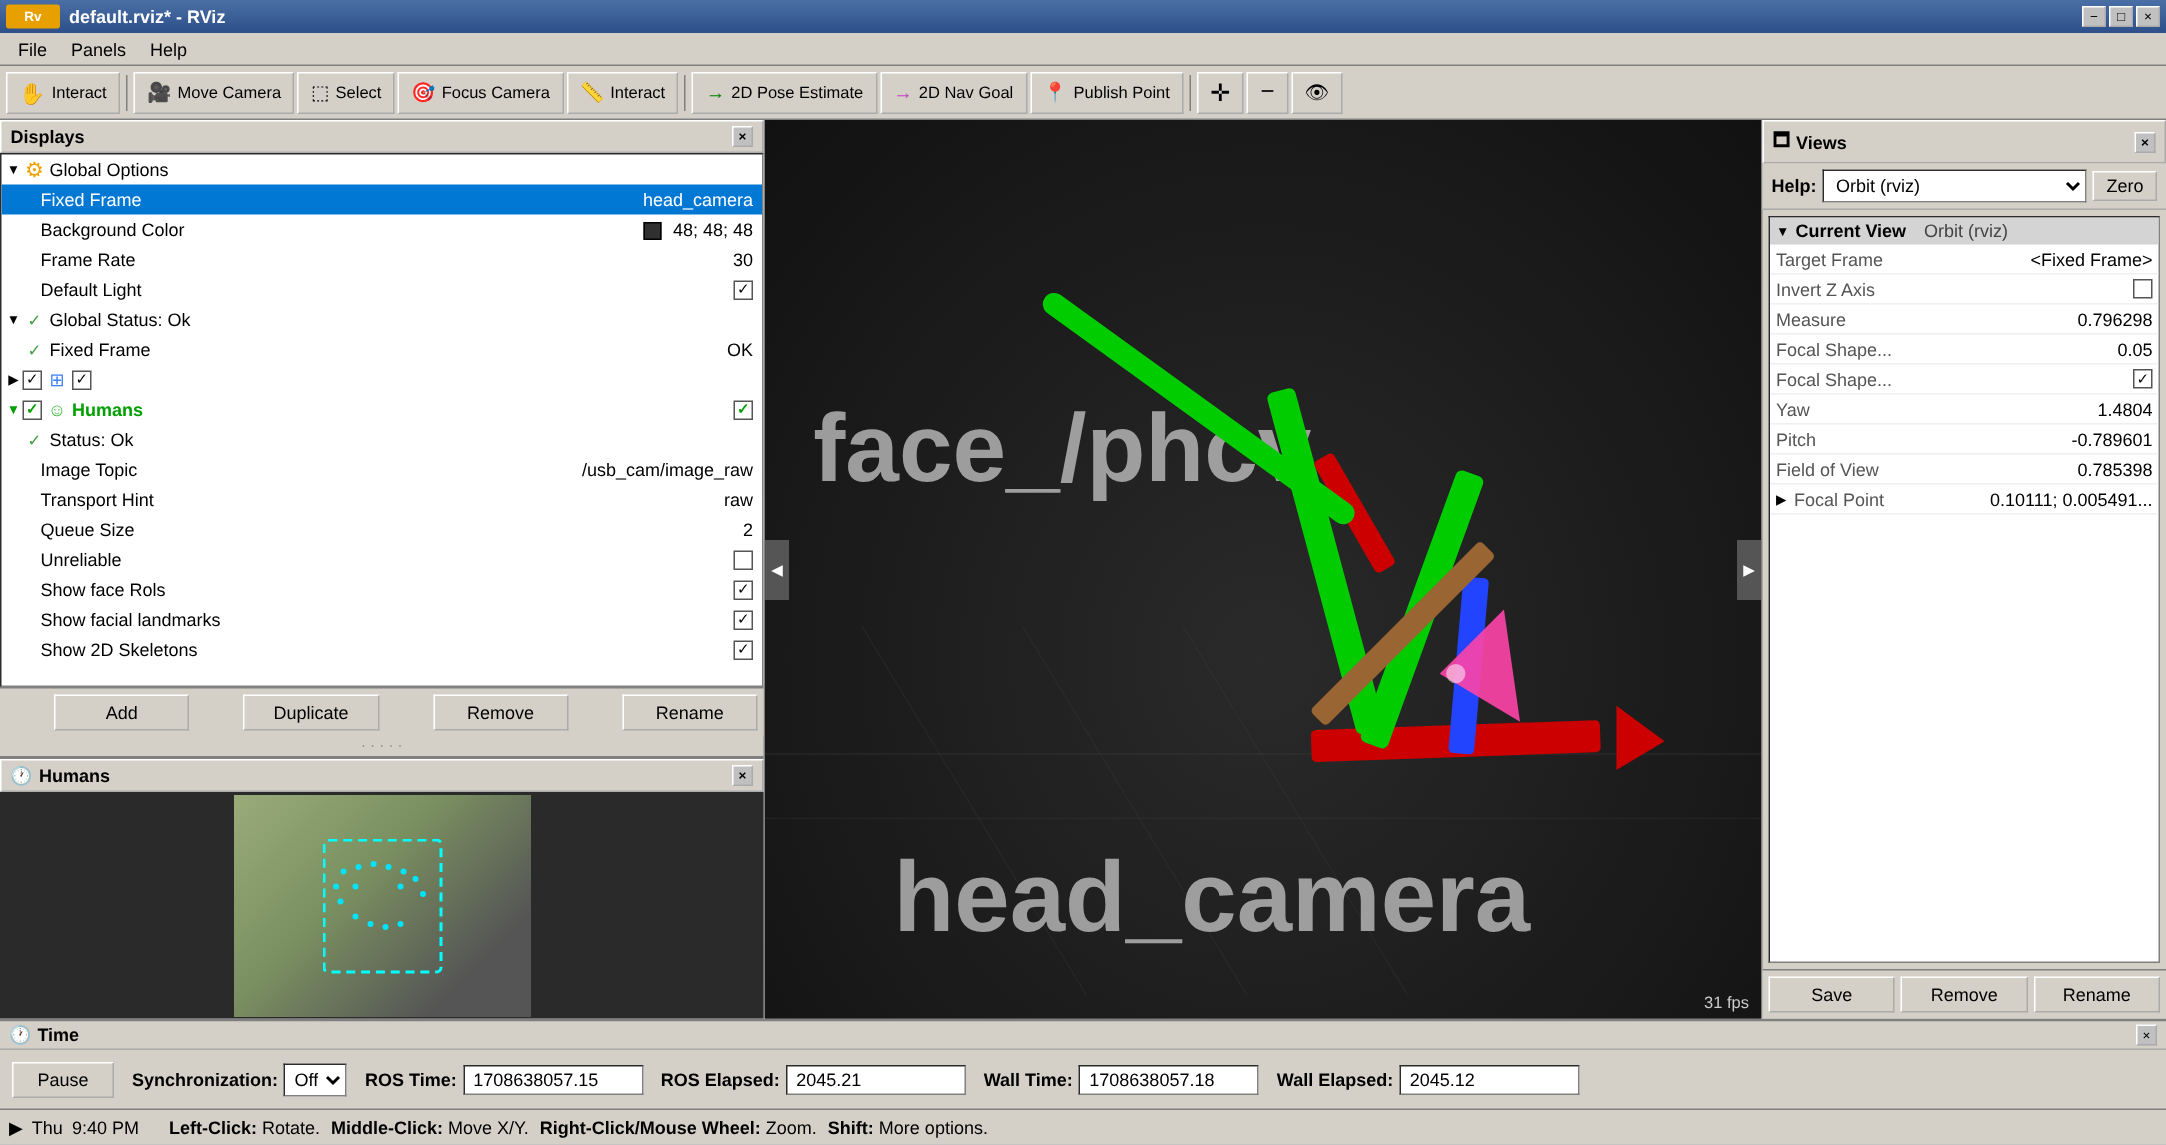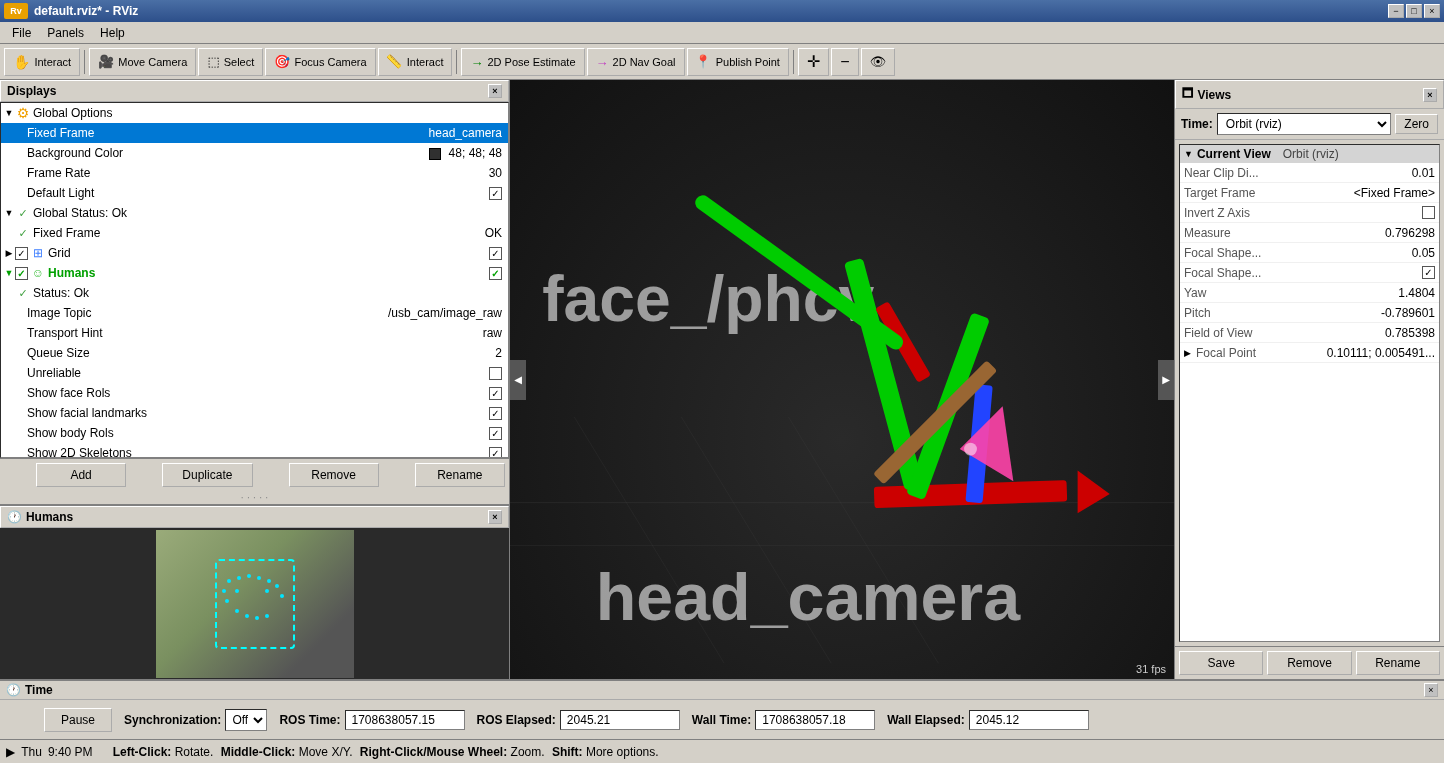--- a/index.html
+++ b/index.html
@@ -1,21 +1,21 @@
 <!DOCTYPE html>
 <html><head>
   <meta charset="utf-8">
   <style>
     * { margin: 0; padding: 0; box-sizing: border-box; }
     body { font-family: 'Arial', sans-serif; font-size: 12px; background: #c0c0c0; color: #000; width: 1444px; height: 763px; overflow: hidden; }
 
     
     #titlebar { background: linear-gradient(to bottom, #4a6fa5, #2d4f8a); color: white; height: 22px; display: flex; align-items: center; justify-content: space-between; padding: 0 4px; }
     #titlebar-left { display: flex; align-items: center; gap: 6px; }
-    #titlebar-icon { width: 24px; height: 16px; background: #e8a000; border-radius: 2px; display: flex; align-items: center; justify-content: center; font-size: 9px; color: white; font-weight: bold; }
+    #titlebar-icon { width: 36px; height: 16px; background: #e8a000; border-radius: 2px; display: flex; align-items: center; justify-content: center; font-size: 9px; color: white; font-weight: bold; }
     #titlebar-title { font-size: 12px; font-weight: bold; }
     #titlebar-controls { display: flex; gap: 2px; }
     .title-btn { width: 16px; height: 14px; background: #c0c0c0; border: 1px outset #fff; font-size: 9px; display: flex; align-items: center; justify-content: center; cursor: pointer; color: #000; }
 
     
     #menubar { background: #d4d0c8; height: 22px; display: flex; align-items: center; padding: 0 4px; border-bottom: 1px solid #808080; }
     .menu-item { padding: 2px 8px; font-size: 12px; cursor: pointer; }
 
     
     #toolbar { background: #d4d0c8; height: 36px; display: flex; align-items: center; padding: 2px 4px; gap: 2px; border-bottom: 1px solid #808080; }
@@ -79,21 +79,21 @@
     .views-btn { flex: 1; padding: 4px; background: #d4d0c8; border: 1px outset #fff; font-size: 12px; cursor: pointer; text-align: center; }
 
     
     #time-panel { height: 60px; background: #d4d0c8; border-top: 2px solid #808080; display: flex; flex-direction: column; }
     .time-header { display: flex; align-items: center; justify-content: space-between; padding: 2px 6px; background: #d4d0c8; border-bottom: 1px solid #aaa; }
     .time-header-title { font-size: 12px; font-weight: bold; display: flex; align-items: center; gap: 4px; }
     .time-content { display: flex; align-items: center; padding: 4px 8px; gap: 12px; flex: 1; }
     .time-field { display: flex; align-items: center; gap: 4px; }
     .time-field-label { font-size: 12px; font-weight: bold; }
     .time-field-value { padding: 2px 6px; background: white; border: 1px inset #808080; font-size: 12px; min-width: 120px; }
-    .time-pause-btn { padding: 4px 16px; background: #d4d0c8; border: 1px outset #fff; font-size: 12px; cursor: pointer; margin-left: 36px; }
+    .time-pause-btn { padding: 4px 16px; background: #d4d0c8; border: 1px outset #fff; font-size: 12px; cursor: pointer; }
     .time-sync-select { padding: 2px; background: white; border: 1px inset #808080; font-size: 12px; }
 
     
     #statusbar { height: 24px; background: #d4d0c8; border-top: 1px solid #808080; display: flex; align-items: center; padding: 0 6px; font-size: 12px; gap: 6px; }
 
     
     ::-webkit-scrollbar { width: 8px; }
     ::-webkit-scrollbar-track { background: #d4d0c8; }
     ::-webkit-scrollbar-thumb { background: #888; border: 1px solid #666; }
 
@@ -241,21 +241,20 @@
           <span class="tree-indent" style="display:inline-block;width:12px;"></span>
           <span class="tree-icon status-ok-icon">✓</span>
           <span class="tree-label">Fixed Frame</span>
           <span class="tree-value">OK</span>
         </div>
 
         <div class="tree-item">
           <span class="tree-expand">▶</span>
           <span class="chk checked" style="margin-right:2px;"></span>
           <span class="tree-icon grid-icon">⊞</span>
-          <span class="tree-label">Grid</span>
           <span class="tree-value">
             <span class="chk checked"></span>
           </span>
         </div>
 
         <div class="tree-item" style="color:#00a000; font-weight:bold;">
           <span class="tree-expand">▼</span>
           <span class="chk checked" style="margin-right:2px;"></span>
           <span class="tree-icon humans-icon">☺</span>
           <span class="tree-label" style="color:#00a000;">Humans</span>
@@ -305,27 +304,20 @@
         </div>
 
         <div class="tree-item">
           <span class="tree-indent" style="display:inline-block;width:24px;"></span>
           <span class="tree-label">Show facial landmarks</span>
           <span class="tree-value">
             <span class="chk checked"></span>
           </span>
         </div>
 
-        <div class="tree-item">
-          <span class="tree-indent" style="display:inline-block;width:24px;"></span>
-          <span class="tree-label">Show body Rols</span>
-          <span class="tree-value">
-            <span class="chk checked"></span>
-          </span>
-        </div>
 
         <div class="tree-item">
           <span class="tree-indent" style="display:inline-block;width:24px;"></span>
           <span class="tree-label">Show 2D Skeletons</span>
           <span class="tree-value">
             <span class="chk checked"></span>
           </span>
         </div>
       </div>
 
@@ -418,39 +410,35 @@
   <div id="right-panel">
     <div id="views-header">
       <div style="display:flex; align-items:center; gap:4px;">
         <span style="font-size:12px;">🗖</span>
         <span>Views</span>
       </div>
       <div class="panel-close-btn">×</div>
     </div>
 
     <div class="views-type-row">
-      <span class="views-type-label">Time:</span>
+      <span class="views-type-label">Help:</span>
       <select class="views-type-select">
         <option>Orbit (rviz)</option>
       </select>
       <button class="views-zero-btn">Zero</button>
     </div>
 
     <div id="current-view-tree">
 
       <div class="cv-header">
         <span style="font-size:9px;">▼</span>
         <span>Current View</span>
         <span style="margin-left:8px; color:#444; font-weight:normal;">Orbit (rviz)</span>
       </div>
 
-      <div class="cv-row">
-        <span class="cv-label">Near Clip Di...</span>
-        <span class="cv-value">0.01</span>
-      </div>
 
       <div class="cv-row">
         <span class="cv-label">Target Frame</span>
         <span class="cv-value">&lt;Fixed Frame&gt;</span>
       </div>
 
       <div class="cv-row">
         <span class="cv-label">Invert Z Axis</span>
         <span class="cv-value">
           <span class="chk"></span>

